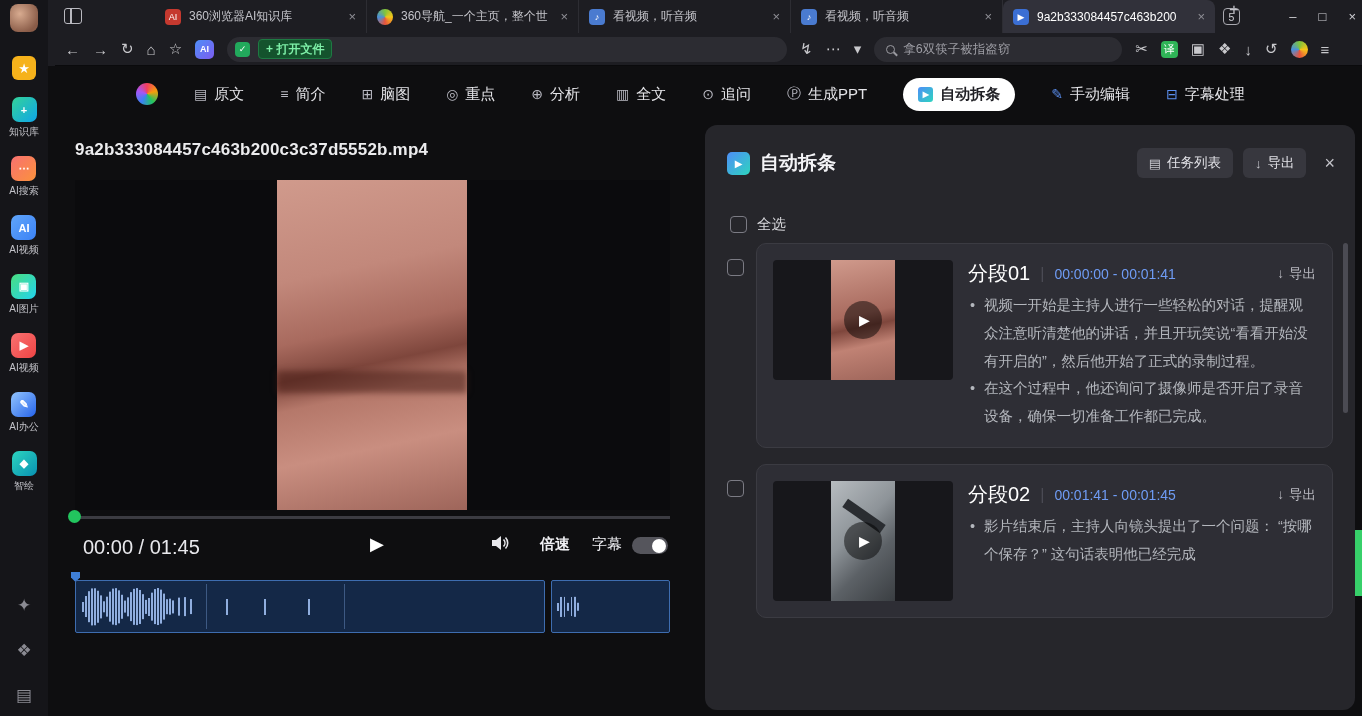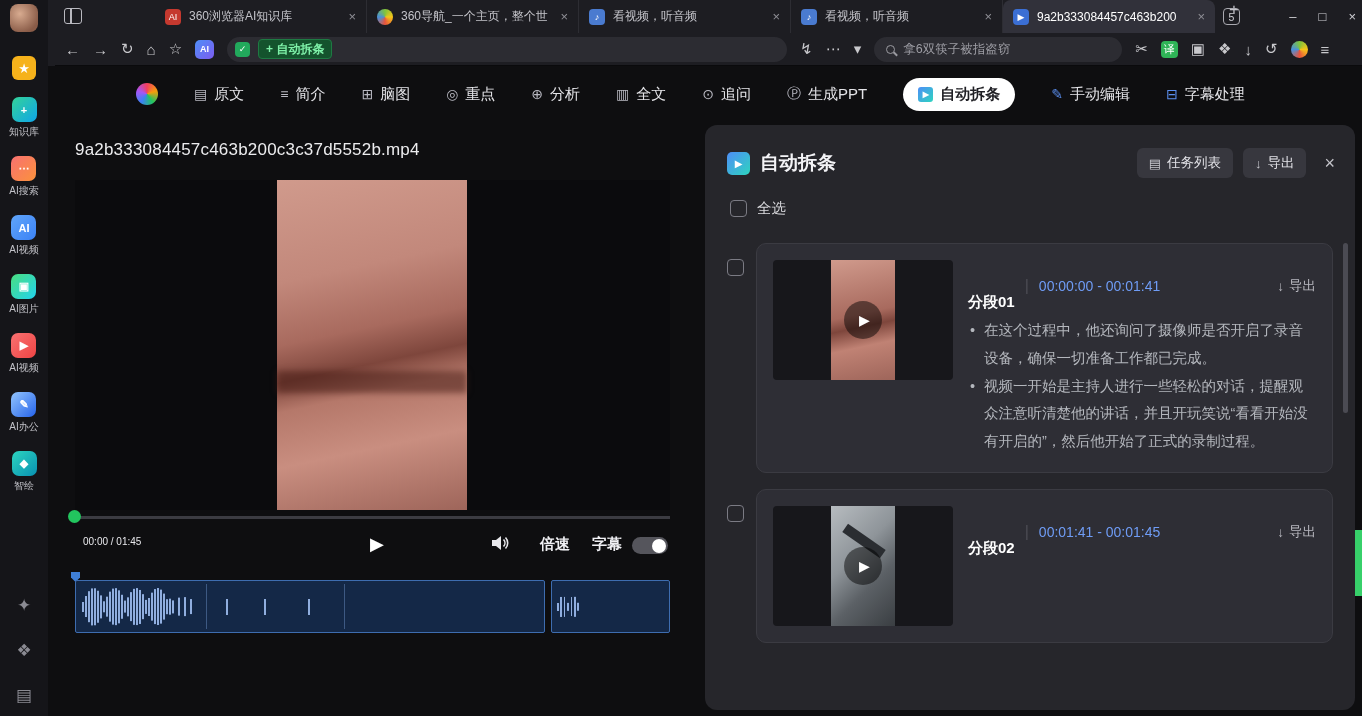--- a/index.html
+++ b/index.html
@@ -55,65 +55,65 @@
   
   .ptoolbar{position:absolute;left:48px;right:0;top:66px;height:56px;display:flex;align-items:center;gap:36px;padding-left:88px;font-size:15px;color:#e4e4e8;}
   .tool{display:flex;align-items:center;gap:7px;white-space:nowrap;}
   .tool .tic{color:#b9b9c2;font-size:14px;}
   .tool.active{background:#fff;color:#1f1f24;font-weight:bold;border-radius:18px;padding:7px 15px;}
   .aicircle{width:22px;height:22px;border-radius:50%;background:conic-gradient(#f43f5e,#f59e0b,#22c55e,#3b82f6,#a855f7,#f43f5e);}
   .clapper{width:15px;height:15px;border-radius:3px;background:linear-gradient(135deg,#4e8ef7,#2dd4bf);display:flex;align-items:center;justify-content:center;color:#fff;font-size:8px;}
   .blueic{color:#5b8ff0 !important;}
 
   
-  .vtitle{position:absolute;left:75px;top:140px;font-size:17px;font-weight:normal;color:#ececee;letter-spacing:.2px;}
+  .vtitle{position:absolute;left:75px;top:140px;font-size:17px;font-weight:bold;color:#ececee;letter-spacing:.2px;}
   .stage{position:absolute;left:75px;top:180px;width:595px;height:330px;background:#0b0b0d;}
   .clip{position:absolute;left:202px;top:0;width:190px;height:330px;background:linear-gradient(168deg,#d09a8c 0%,#c2887b 28%,#a86a5e 45%,#7e463c 55%,#b5786a 63%,#c98e80 78%,#9e655a 100%);}
   .clip:after{content:"";position:absolute;left:0;right:0;top:58%;height:22px;background:rgba(62,22,16,.5);filter:blur(3px);}
   .progress{position:absolute;left:75px;top:516px;width:595px;height:3px;background:#3c3c42;}
   .knob{position:absolute;left:68px;top:510px;width:13px;height:13px;border-radius:50%;background:#22c55e;}
   .controls{position:absolute;left:75px;top:531px;width:595px;height:28px;}
-  .ctime{position:absolute;left:8px;top:5px;font-size:10px;color:#e8e8ec;}
+  .ctime{position:absolute;left:8px;top:5px;font-size:20px;color:#e8e8ec;}
   .cplay{position:absolute;left:295px;top:2px;color:#fff;font-size:18px;}
   .cvol{position:absolute;right:160px;top:4px;}
   .cspeed{position:absolute;right:100px;top:4px;font-size:15px;font-weight:bold;color:#f0f0f4;}
-  .csub{position:absolute;right:48px;top:4px;font-size:15px;font-weight:bold;color:#f0f0f4;}
+  .csub{position:absolute;right:48px;top:4px;font-size:15px;font-weight:normal;color:#f0f0f4;}
   .toggle{position:absolute;right:2px;top:6px;width:36px;height:17px;border-radius:9px;background:#55555c;}
   .toggle:after{content:"";position:absolute;right:2px;top:1.5px;width:14px;height:14px;border-radius:50%;background:#fff;}
 
   .wavebox{position:absolute;top:580px;height:53px;border:1px solid #3e6db0;background:#142847;border-radius:2px;}
   .wb1{left:75px;width:470px;} .wb2{left:551px;width:119px;}
   .wavebox .bar{position:absolute;top:50%;transform:translateY(-50%);width:1.6px;background:#9dbdf0;opacity:.9;}
   .wmark{position:absolute;top:3px;bottom:3px;width:1px;background:rgba(130,170,230,.38);}
   .wavehead{position:absolute;left:71px;top:572px;width:9px;height:10px;background:#3f7fd6;clip-path:polygon(0 0,100% 0,100% 55%,50% 100%,0 55%);}
 
   
   .panel{position:absolute;left:705px;top:125px;width:650px;height:585px;background:#26262b;border-radius:12px;}
   .phead{position:absolute;left:22px;right:20px;top:20px;height:36px;display:flex;align-items:center;gap:10px;}
   .ptitle{font-size:19px;font-weight:bold;color:#f3f3f6;}
   .pclap{width:23px;height:23px;border-radius:5px;background:linear-gradient(135deg,#4e8ef7,#2dd4bf);display:flex;align-items:center;justify-content:center;color:#fff;font-size:10px;}
   .pbtn{height:30px;background:#37373e;border-radius:6px;color:#e3e3e8;font-size:13.5px;display:flex;align-items:center;gap:6px;padding:0 12px;white-space:nowrap;}
   .pbtn .bic{font-size:13px;color:#c8c8cf;}
   .phead .sp{flex:1;}
   .pclose{font-size:18px;color:#c3c3c9;margin-left:8px;}
-  .selall{position:absolute;left:25px;top:74px;display:flex;align-items:center;gap:10px;font-size:14.5px;color:#dadade;}
+  .selall{position:absolute;left:25px;top:90px;display:flex;align-items:center;gap:10px;font-size:14.5px;color:#dadade;}
   .cb{width:17px;height:17px;border:1.6px solid #7b7b84;border-radius:4px;background:transparent;flex:0 0 17px;}
   .cards{position:absolute;left:22px;right:22px;top:118px;bottom:6px;overflow:hidden;display:flex;flex-direction:column;gap:16px;}
   .segrow{display:flex;gap:12px;}
   .segrow .cb{margin-top:16px;}
   .card{flex:1;background:#2e2e35;border:1px solid #3b3b42;border-radius:10px;padding:16px;display:flex;gap:15px;}
   .thumb{width:180px;height:120px;background:#17171b;border-radius:4px;position:relative;overflow:hidden;flex:0 0 180px;}
   .thumb .inner{position:absolute;left:58px;top:0;width:64px;height:120px;}
   .inner.skin{background:linear-gradient(168deg,#d09a8c,#a86a5e 45%,#7e463c 55%,#c08274 70%,#9e655a);}
   .inner.gray{background:linear-gradient(135deg,#b7bcc0,#8e9499 40%,#5c6166 65%,#3a3e42);}
   .inner.gray:after{content:"";position:absolute;left:10px;top:30px;width:46px;height:10px;background:#2a2d31;transform:rotate(35deg);}
   .playov{position:absolute;left:50%;top:50%;transform:translate(-50%,-50%);width:38px;height:38px;border-radius:50%;background:rgba(0,0,0,.48);color:#fff;font-size:14px;display:flex;align-items:center;justify-content:center;padding-left:3px;}
   .segbody{flex:1;min-width:0;}
   .seghead{display:flex;align-items:center;gap:10px;}
-  .segname{font-size:15px;font-weight:bold;color:#fff;margin-top:33px;}
+  .segname{font-size:20px;font-weight:normal;color:#fff;}
   .segdiv{color:#4c4c55;}
   .segtime{font-size:14px;color:#6f9cf5;}
   .segexp{margin-left:auto;font-size:13.5px;color:#b9b9c0;display:flex;gap:5px;align-items:center;}
   .segtitle{margin-top:9px;font-size:15px;color:#eaeaec;}
   .bullets{margin-top:5px;list-style:none;}
   .bullets li{position:relative;padding-left:16px;font-size:14.5px;line-height:1.92;color:#b4b7bd;}
   .bullets li:before{content:"•";position:absolute;left:2px;color:#b4b7bd;}
   .scrollthumb{position:absolute;right:7px;top:118px;width:5px;height:170px;border-radius:3px;background:#4b4b53;}
   .edgegreen{position:absolute;right:0;top:530px;width:7px;height:66px;background:#37d06a;z-index:9;}
   svg{display:block;}
@@ -165,21 +165,21 @@
 
   <div class="addr">
     <span class="navic">←</span>
     <span class="navic">→</span>
     <span class="navic">↻</span>
     <span class="navic">⌂</span>
     <span class="navic">☆</span>
     <span class="ai-badge">AI</span>
     <div class="urlfield">
       <span class="shield">✓</span>
-      <span class="openfile">+ 自动拆条</span>
+      <span class="openfile">+ 打开文件</span>
     </div>
     <span class="navic">↯</span>
     <span class="navic">⋯</span>
     <span class="navic">▾</span>
     <div class="searchfield">
       <span class="mag"></span>
       <span class="searchtext">拿6双筷子被指盗窃</span>
     </div>
     <span class="navic">✂</span>
     <span class="trbadge">译</span>
@@ -383,22 +383,22 @@
             <div class="seghead">
               <span class="segname">分段01</span>
               <span class="segdiv">|</span>
               <span class="segtime">00:00:00 - 00:01:41</span>
               <span class="segexp">
                   <span>↓</span>
                   <span>导出</span>
                 </span>
             </div>
             <ul class="bullets">
+              <li>视频一开始是主持人进行一些轻松的对话，提醒观众注意听清楚他的讲话，并且开玩笑说“看看开始没有开启的”，然后他开始了正式的录制过程。</li>
               <li>在这个过程中，他还询问了摄像师是否开启了录音设备，确保一切准备工作都已完成。</li>
-              <li>视频一开始是主持人进行一些轻松的对话，提醒观众注意听清楚他的讲话，并且开玩笑说“看看开始没有开启的”，然后他开始了正式的录制过程。</li>
             </ul>
           </div>
         </div>
       </div>
 
       <div class="segrow">
         <span class="cb"></span>
         <div class="card">
           <div class="thumb">
             <div class="inner gray"></div>
@@ -407,20 +407,23 @@
           <div class="segbody">
             <div class="seghead">
               <span class="segname">分段02</span>
               <span class="segdiv">|</span>
               <span class="segtime">00:01:41 - 00:01:45</span>
               <span class="segexp">
                   <span>↓</span>
                   <span>导出</span>
                 </span>
             </div>
+            <ul class="bullets">
+              <li>影片结束后，主持人向镜头提出了一个问题： “按哪个保存？” 这句话表明他已经完成</li>
+            </ul>
           </div>
         </div>
       </div>
     </div>
     <div class="scrollthumb"></div>
   </div>
 
   <div class="edgegreen"></div>
 </div>
 

